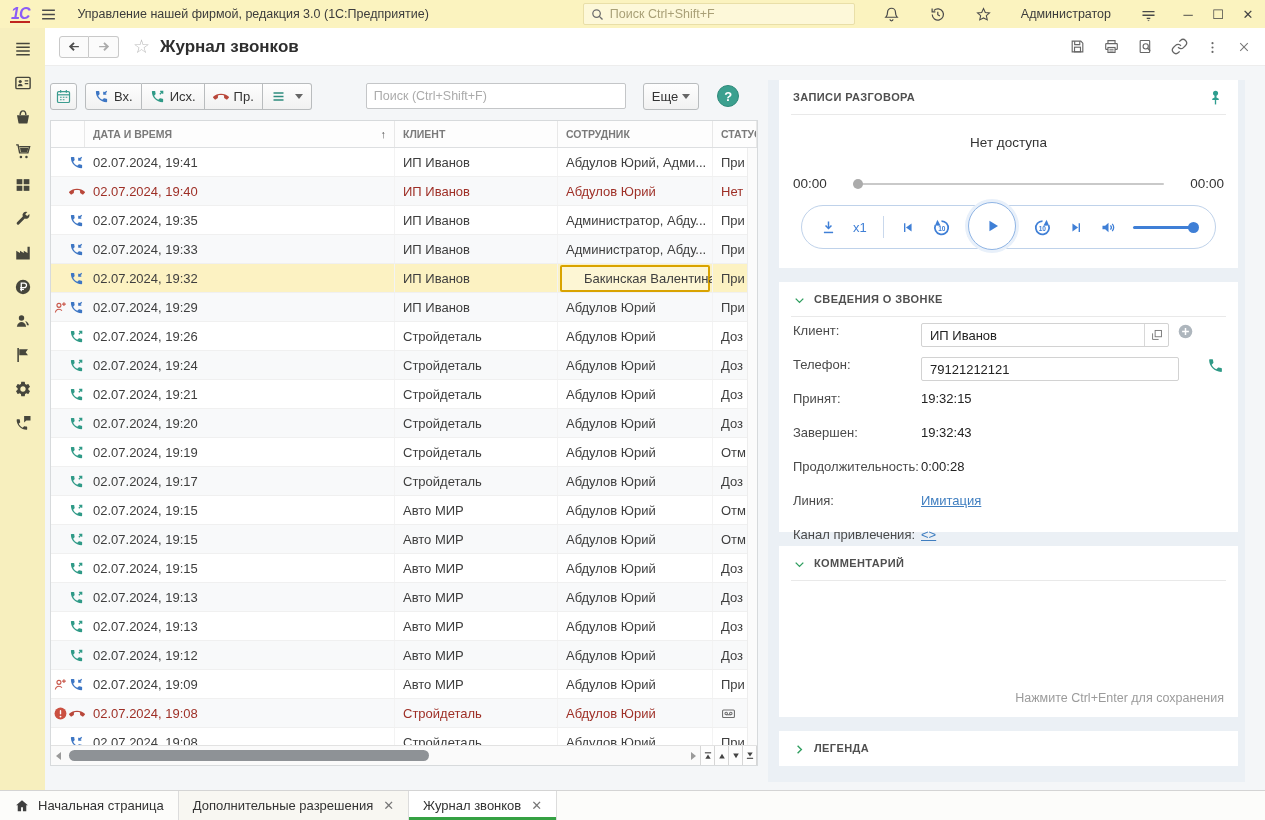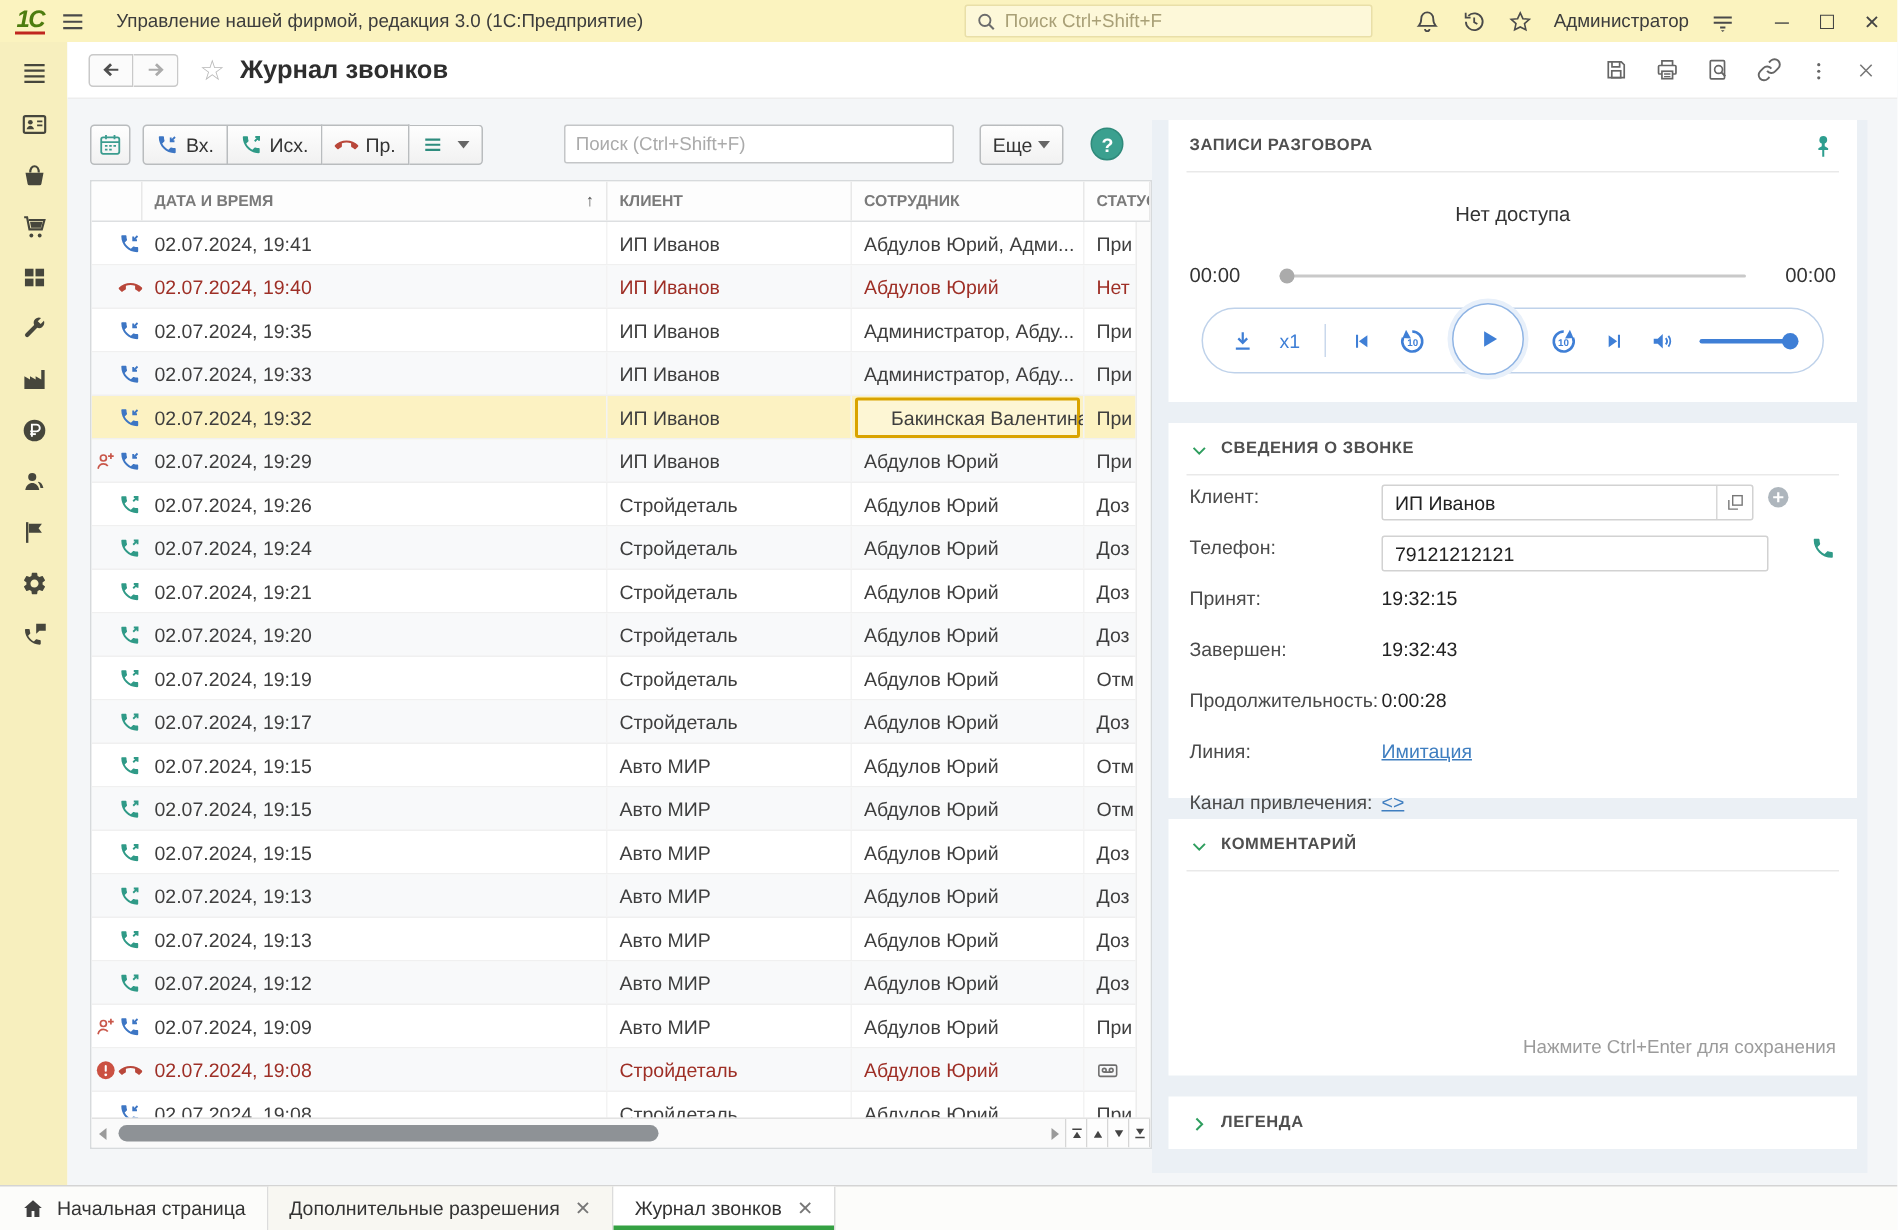--- a/index.html
+++ b/index.html
@@ -1,45 +1,45 @@
 <!DOCTYPE html>
 <html><head>
 <meta charset="utf-8">
 <style>
   *{margin:0;padding:0;box-sizing:border-box}
   html,body{width:1265px;height:820px;overflow:hidden;font-family:"Liberation Sans",sans-serif;background:#fff;color:#333}
   .screen{position:relative;width:1265px;height:820px;overflow:hidden;font-size:13px}
   .ic{display:inline-block;vertical-align:middle}
   
   .titlebar{position:absolute;left:0;top:0;width:1265px;height:28px;background:#FBF3BF;display:flex;align-items:center;padding:0 10px;gap:10px}
-  .logo1c{font-weight:bold;font-style:italic;font-size:16px;color:#4d7c0f;letter-spacing:-1px;border-bottom:2px solid #C0261F;line-height:15px;padding:0 1px}
+  .logo1c{font-weight:bold;font-style:italic;font-size:16px;color:#8b5cf6;letter-spacing:-1px;border-bottom:2px solid #C0261F;line-height:15px;padding:0 1px}
   .tb-title{font-size:12.5px;color:#3c3c3c;margin-left:10px;white-space:nowrap}
   .tb-search{margin-left:auto;width:272px;height:22px;background:#FDF8D9;border:1px solid #E9DFA8;border-radius:2px;display:flex;align-items:center;padding:0 6px;gap:5px}
   .tb-search input{flex:1;border:none;outline:none;background:transparent;font-size:12.5px;color:#0c4a6e;font-family:"Liberation Sans",sans-serif}
   .tb-search input::placeholder{color:#A9A077}
-  .tb-icons{display:flex;align-items:center;gap:14px;margin-left:18px}
+  .tb-icons{display:flex;align-items:center;gap:29px;margin-left:18px}
   .tb-user{font-size:12.5px;color:#3c3c3c}
   .winbtns{display:flex;align-items:center;gap:16px;margin-left:14px;color:#444}
   .winbtn{width:14px;text-align:center;cursor:default;font-size:13px}
   
   .sidebar{position:absolute;left:0;top:28px;width:45px;height:762px;background:#F7EFBE;display:flex;flex-direction:column;align-items:center;padding-top:8px;gap:9px}
   .sb-item{width:28px;height:25px;display:flex;align-items:center;justify-content:center}
   
   .main{position:absolute;left:45px;top:28px;width:1220px;height:762px;background:#F4F6F8}
   .form-header{height:38px;background:#fff;display:flex;align-items:center;padding:0 14px;border-bottom:1px solid #EDEDED}
   .navbtns{display:flex}
   .navbtn{width:30px;height:22px;border:1px solid #C9C9C9;background:#FBFBFB;display:flex;align-items:center;justify-content:center}
   .navbtn:first-child{border-radius:3px 0 0 3px}
   .navbtn:last-child{border-radius:0 3px 3px 0;border-left:none}
   .fav-star{font-size:19px;color:#B9B9B9;margin:0 10px 0 14px}
   .form-title{font-size:17px;font-weight:bold;color:#2e2e2e}
   .fh-icons{margin-left:auto;display:flex;align-items:center;gap:17px}
   .content{position:absolute;left:0;top:38px;width:1220px;height:724px}
   
-  .list-area{position:absolute;left:15px;top:16px;width:708px}
+  .list-area{position:absolute;left:5px;top:16px;width:708px}
   .list-toolbar{display:flex;align-items:center;height:28px;gap:8px}
   .btn{height:27px;border:1px solid #B9BCBE;background:linear-gradient(#FEFEFE,#F1F1F1);border-radius:3px;display:flex;align-items:center;justify-content:center;font-size:13px;color:#333;padding:0 8px}
   .seg{display:flex}
   .seg .btn{border-radius:0;border-left:none;gap:5px}
   .seg .btn:first-child{border-radius:3px 0 0 3px;border-left:1px solid #B9BCBE}
   .seg .btn:last-child{border-radius:0 3px 3px 0}
   .caret{width:0;height:0;border-left:4px solid transparent;border-right:4px solid transparent;border-top:5px solid #666;margin-left:4px}
   .search-box{width:260px;height:26px;border:1px solid #C4C6C8;border-radius:2px;background:#fff;margin-left:46px;display:flex;align-items:center;padding:0 7px}
   .search-box input{flex:1;border:none;outline:none;font-size:12.5px;color:#444;font-family:"Liberation Sans",sans-serif}
   .search-box input::placeholder{color:#ABABAB}

